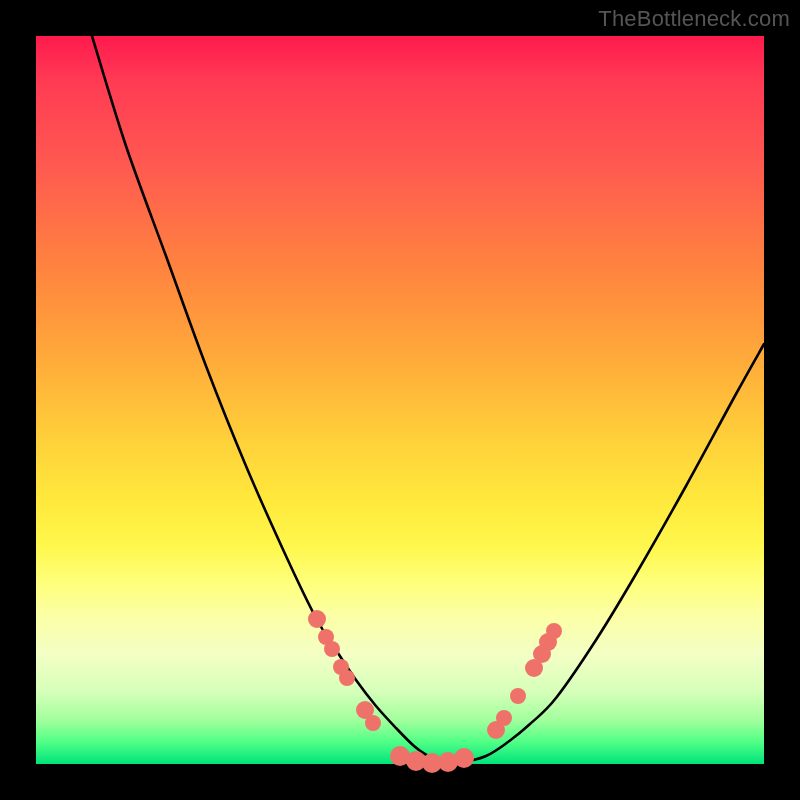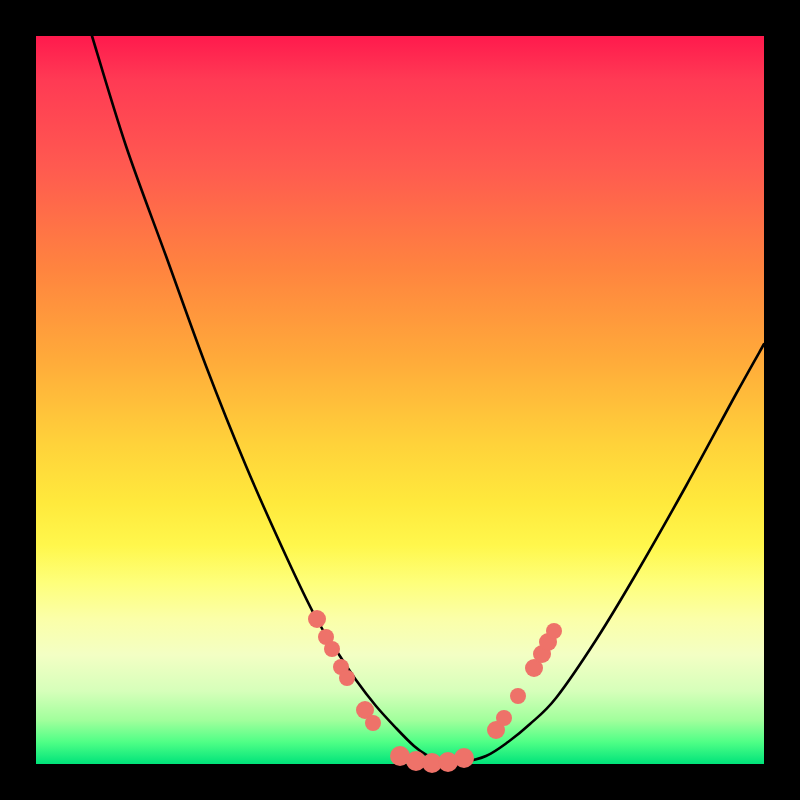--- a/index.html
+++ b/index.html
@@ -59,20 +59,21 @@
     top: 0;
     width: 728px;
     height: 728px;
     overflow: visible;
   }
 </style>
 </head>
 <body>
 
 <div class="frame">
+  <div class="watermark">TheBottleneck.com</div>
   <div class="plot-area">
     <svg class="curve" viewBox="0 0 728 728">
       <path id="curve-path" fill="none" stroke-width="2.6" stroke-linecap="round" d="M 56 0 C 61.666666666666664 18.333333333333332, 77.66666666666667 73.33333333333334, 90 110 C 102.33333333333333 146.66666666666666, 116.66666666666667 183.33333333333334, 130 220 C 143.33333333333334 256.6666666666667, 156.66666666666666 295, 170 330 C 183.33333333333334 365, 196.66666666666666 398.3333333333333, 210 430 C 223.33333333333334 461.6666666666667, 238.33333333333334 494.6666666666667, 250 520 C 261.6666666666667 545.3333333333334, 271.6666666666667 566.3333333333334, 280 582 C 288.3333333333333 597.6666666666666, 293.3333333333333 603.6666666666666, 300 614 C 306.6666666666667 624.3333333333334, 313.3333333333333 634.6666666666666, 320 644 C 326.6666666666667 653.3333333333334, 333.3333333333333 662, 340 670 C 346.6666666666667 678, 353.6666666666667 685.3333333333334, 360 692 C 366.3333333333333 698.6666666666666, 372.6666666666667 705.3333333333334, 378 710 C 383.3333333333333 714.6666666666666, 387.3333333333333 717.3333333333334, 392 720 C 396.6666666666667 722.6666666666666, 400.3333333333333 725, 406 726 C 411.6666666666667 727, 418.6666666666667 727, 426 726 C 433.3333333333333 725, 442.3333333333333 723.3333333333334, 450 720 C 457.6666666666667 716.6666666666666, 464.6666666666667 711.3333333333334, 472 706 C 479.3333333333333 700.6666666666666, 486 695.3333333333334, 494 688 C 502 680.6666666666666, 509 676, 520 662 C 531 648, 546.6666666666666 624.6666666666666, 560 604 C 573.3333333333334 583.3333333333334, 585 563.6666666666666, 600 538 C 615 512.3333333333334, 633.3333333333334 480, 650 450 C 666.6666666666666 420, 687 381.6666666666667, 700 358 C 713 334.3333333333333, 723.3333333333334 316.3333333333333, 728 308" stroke="#000000"></path>
       <g id="marker-group">
           <circle cx="281" cy="583" r="9" fill="#ee7269"></circle>
           <circle cx="290" cy="601" r="8" fill="#ee7269"></circle>
           <circle cx="296" cy="613" r="8" fill="#ee7269"></circle>
           <circle cx="305" cy="631" r="8" fill="#ee7269"></circle>
           <circle cx="311" cy="642" r="8" fill="#ee7269"></circle>
           <circle cx="329" cy="674" r="9" fill="#ee7269"></circle>

